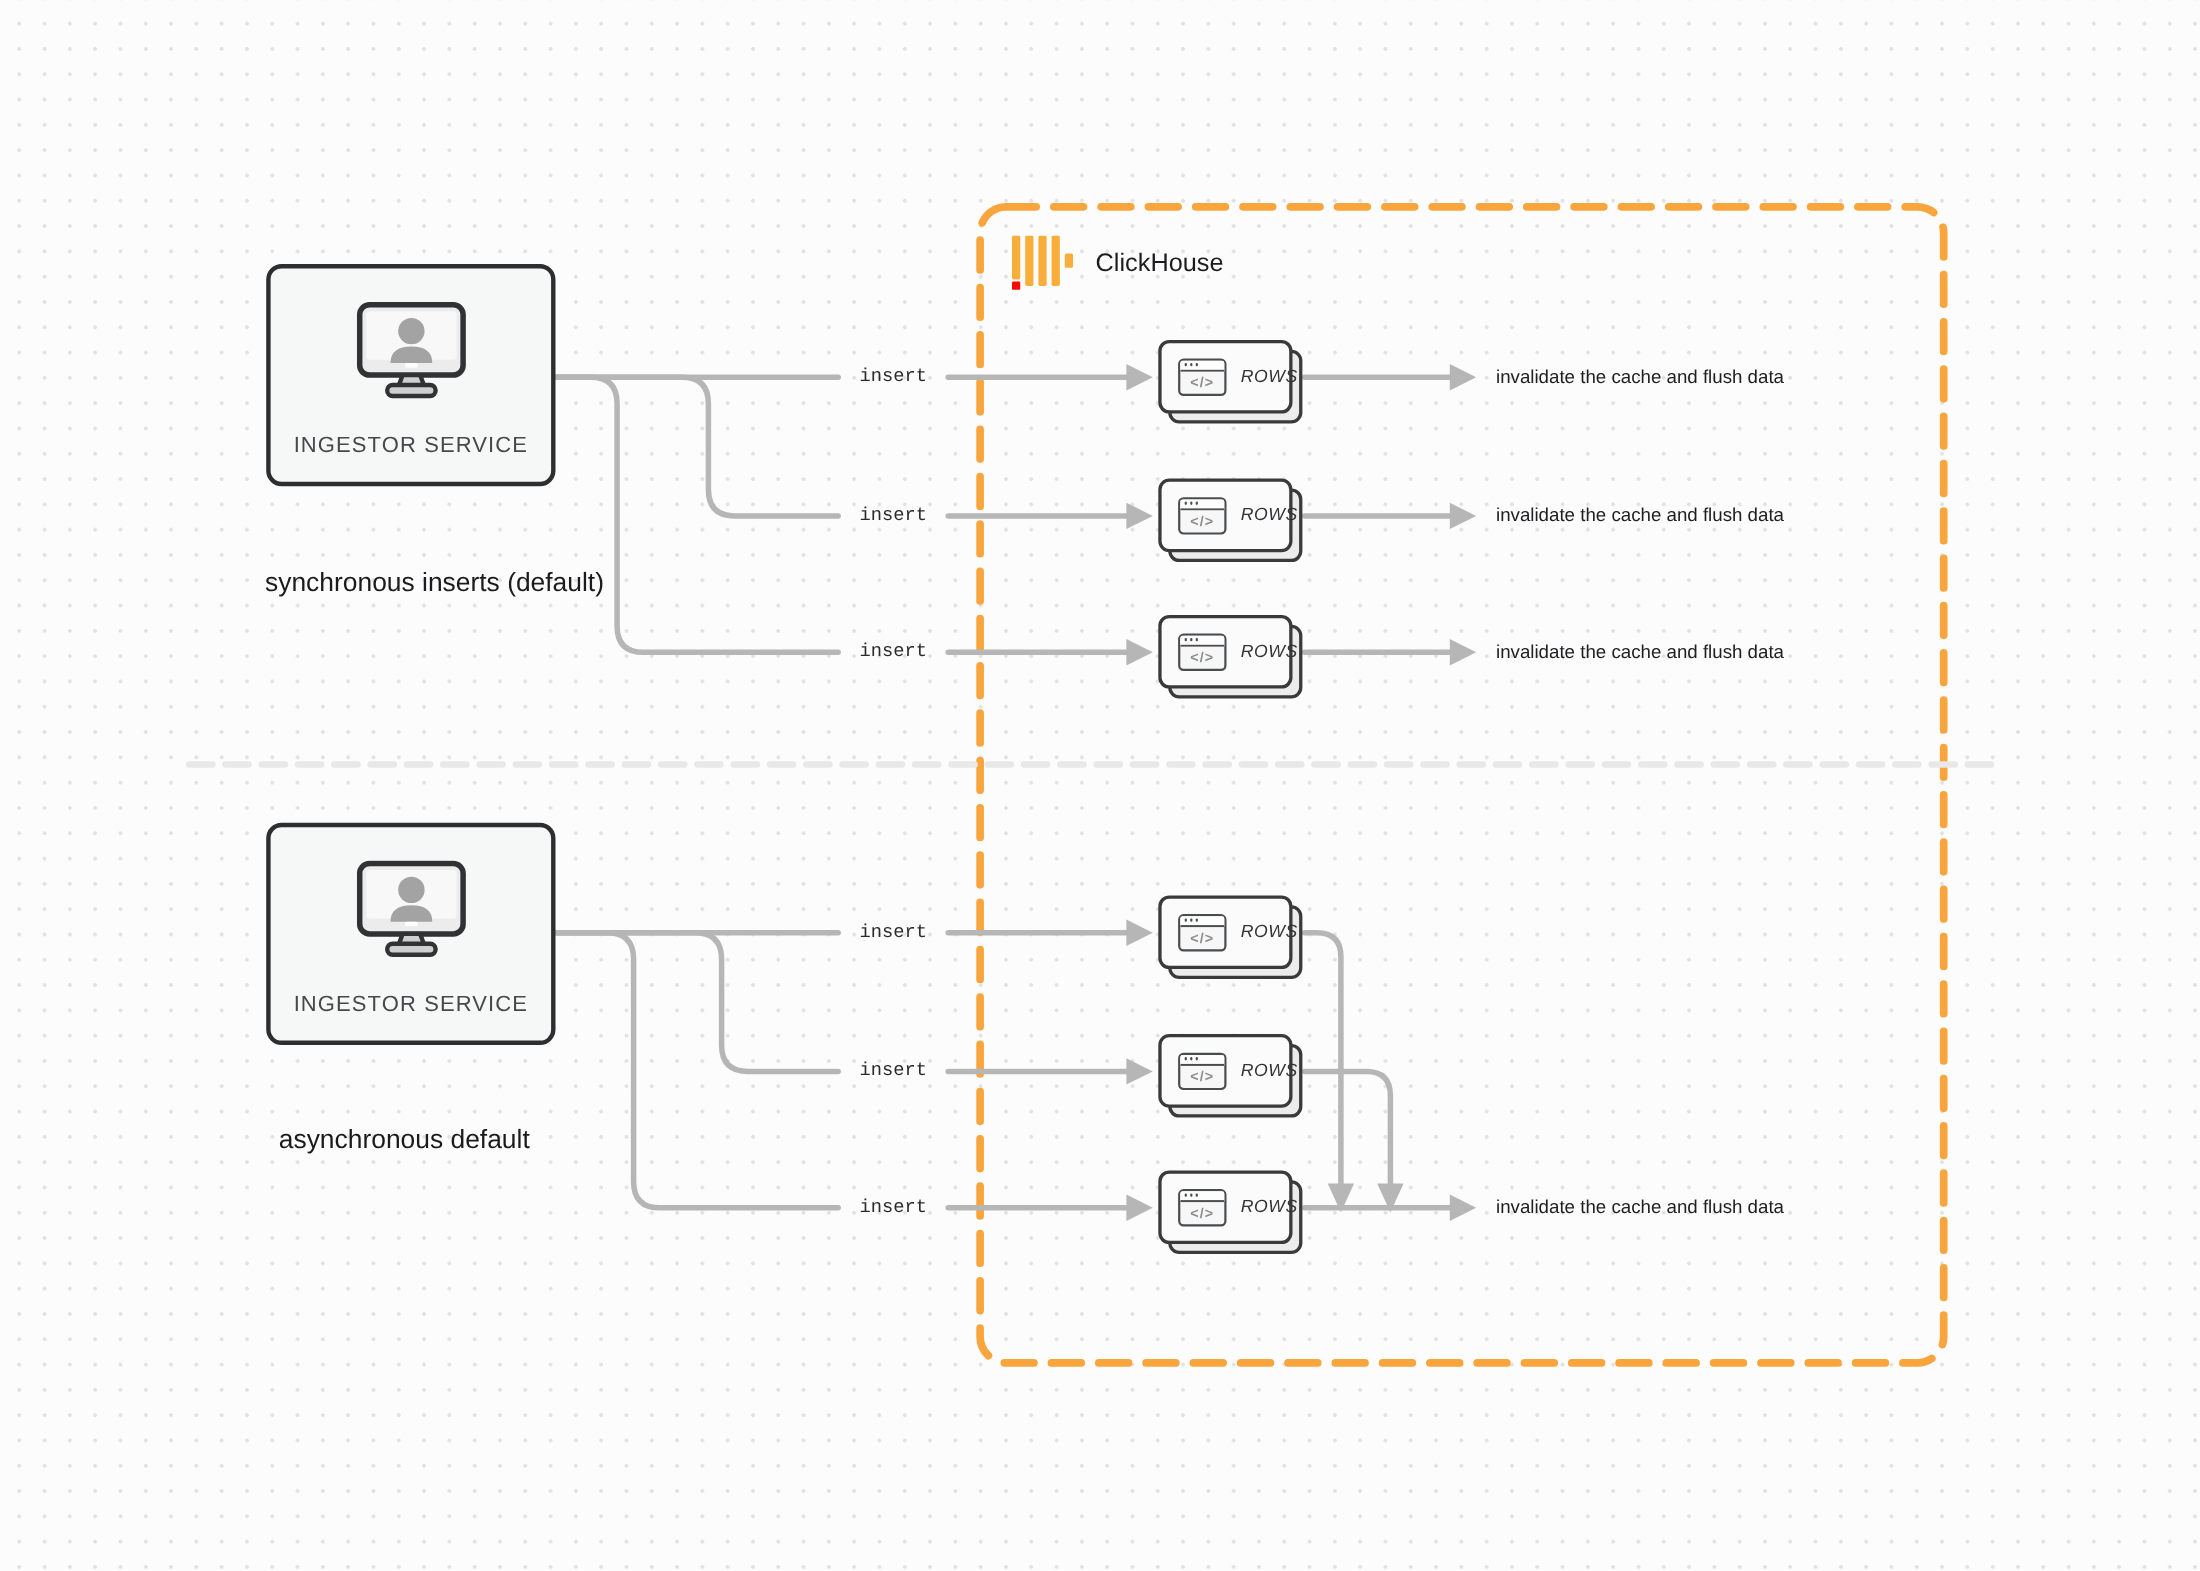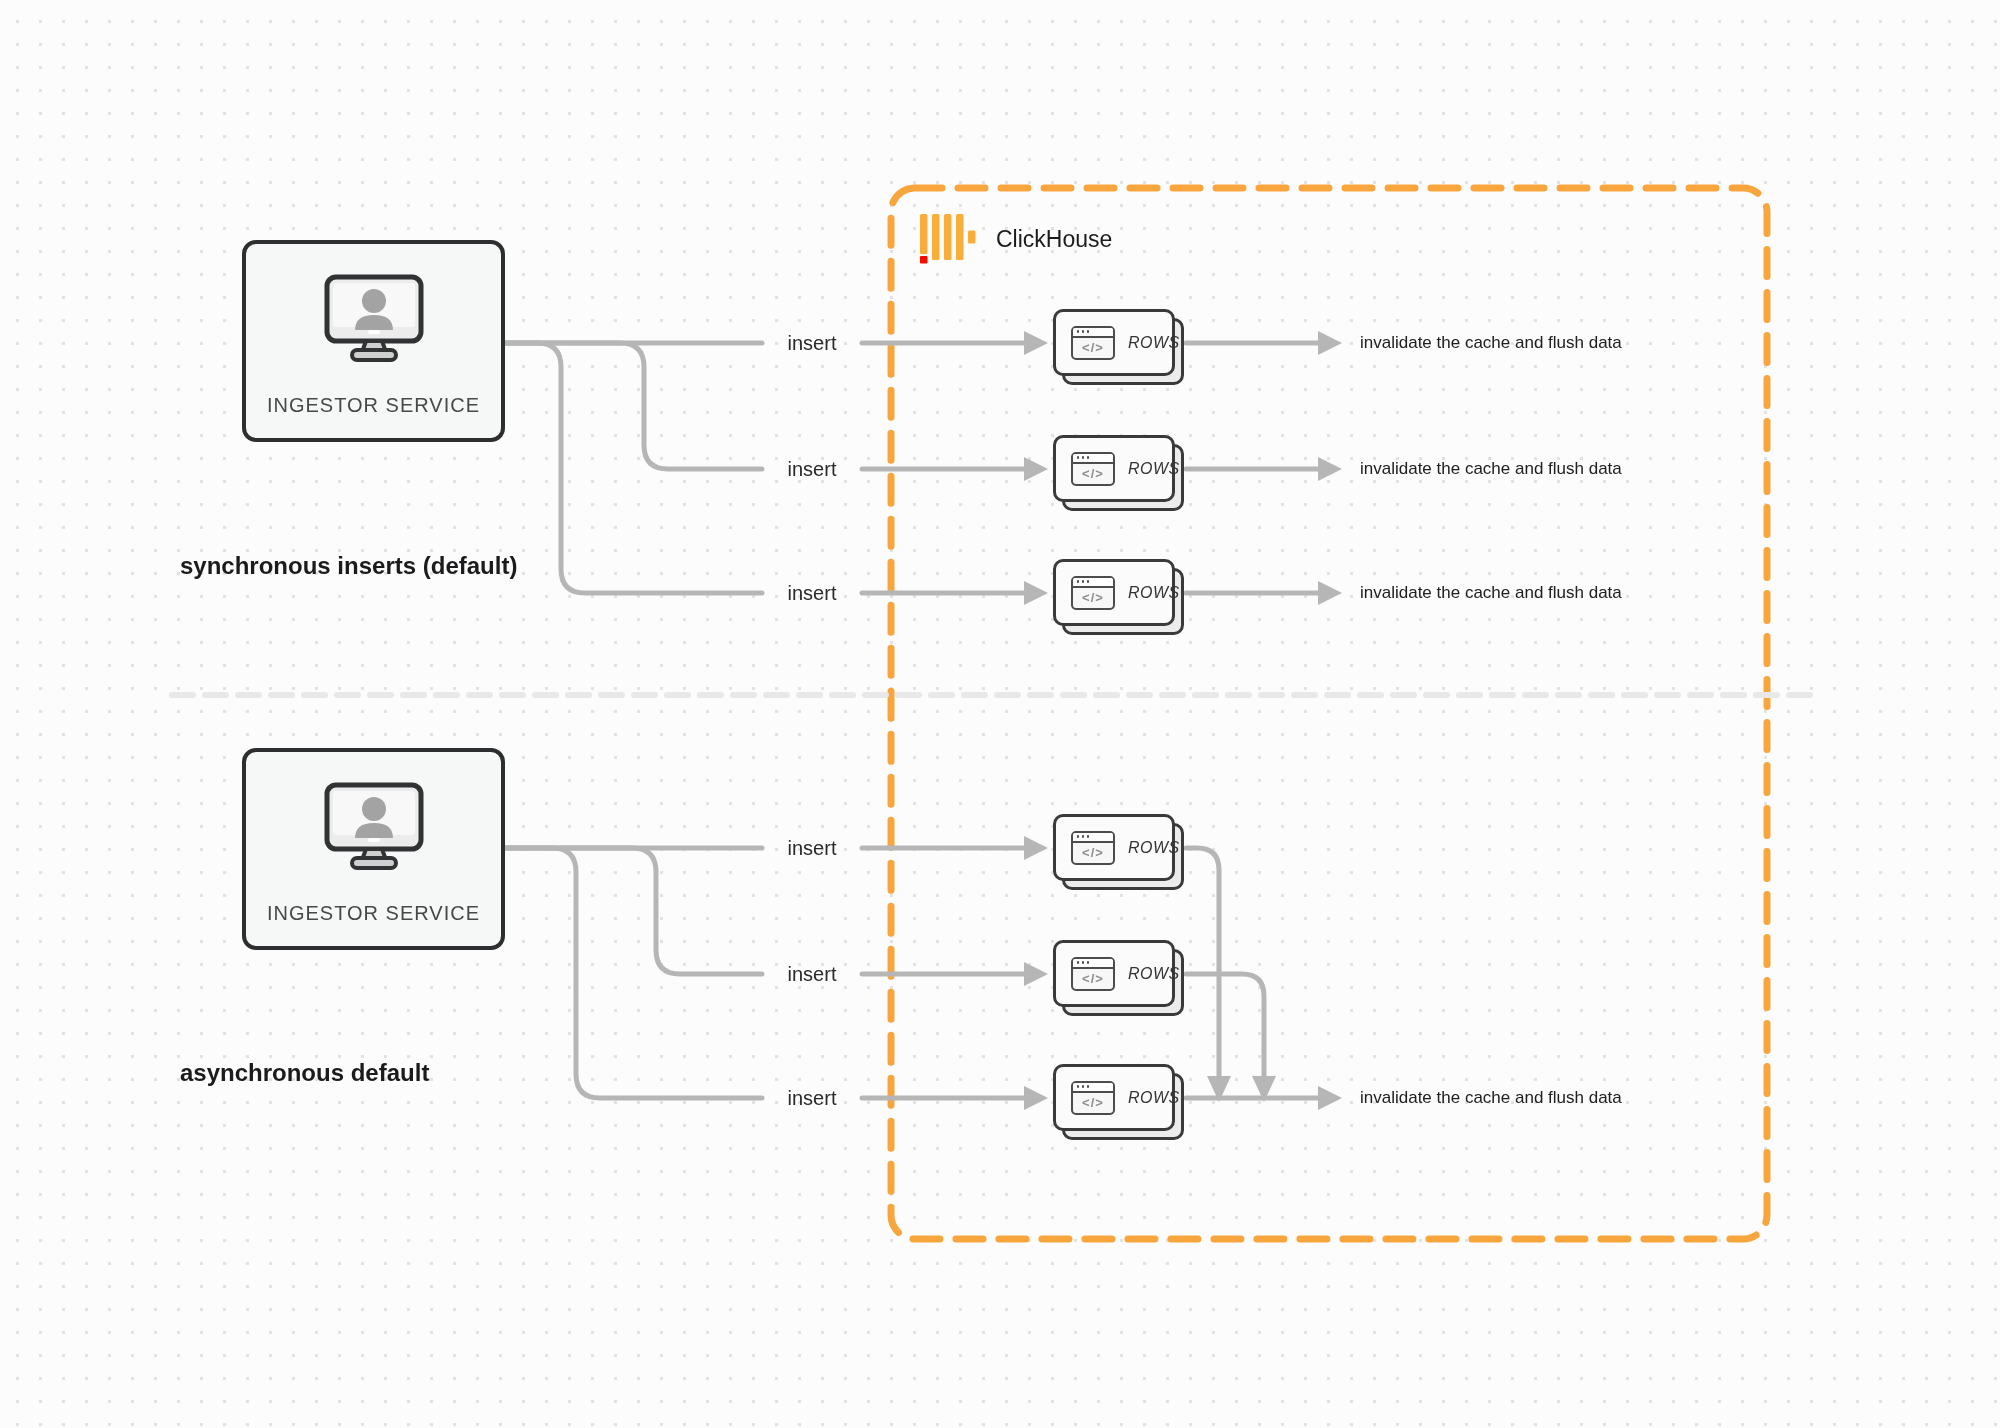--- a/index.html
+++ b/index.html
@@ -25,30 +25,30 @@
   }
   .ingestor-box.sync{top:240px;}
   .ingestor-box.async{top:748px;}
   .ingestor-label{
     margin-top:12px;font-size:20px;color:#46484a;letter-spacing:1px;
     white-space:nowrap;
   }
 
   .section-caption{
     position:absolute;z-index:2;
-    font-size:24px;font-weight:700;color:#1b1b1d;
-    text-align:left;white-space:nowrap;margin-top:36px;
+    font-size:24px;font-weight:400;color:#1b1b1d;
+    text-align:center;white-space:nowrap;
   }
   .caption-sync{left:180px;top:516px;width:430px;}
   .caption-async{left:180px;top:1023px;width:375px;}
 
   
   .flow-label{
     position:absolute;z-index:2;transform:translate(-50%,-50%);
-    font-size:20px;color:#2a2a2c;white-space:nowrap;
+    font-size:17px;color:#2a2a2c;white-space:nowrap;font-family:Liberation Mono, monospace;
   }
   .result-label{
     position:absolute;z-index:2;left:1360px;transform:translateY(-50%);
     font-size:17px;color:#202023;white-space:nowrap;
   }
 
   
   .brand{position:absolute;left:920px;top:214px;z-index:2;display:flex;align-items:flex-end;}
   .brand-name{
     position:absolute;left:76px;top:25px;transform:translateY(-50%);

